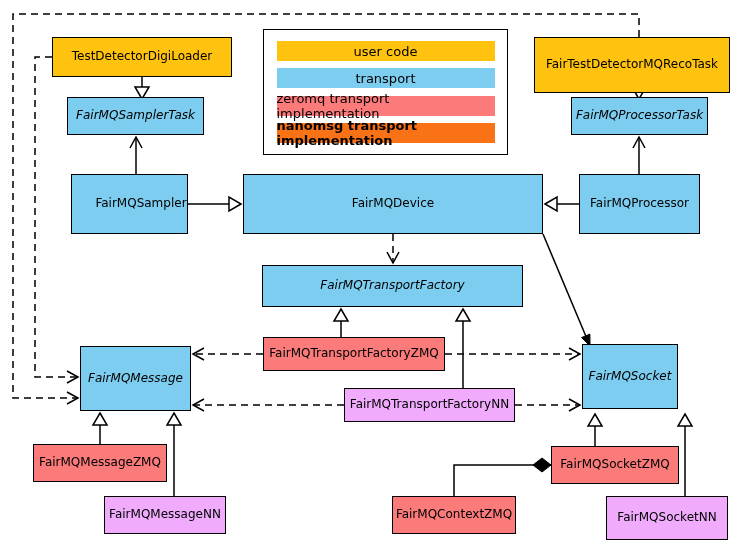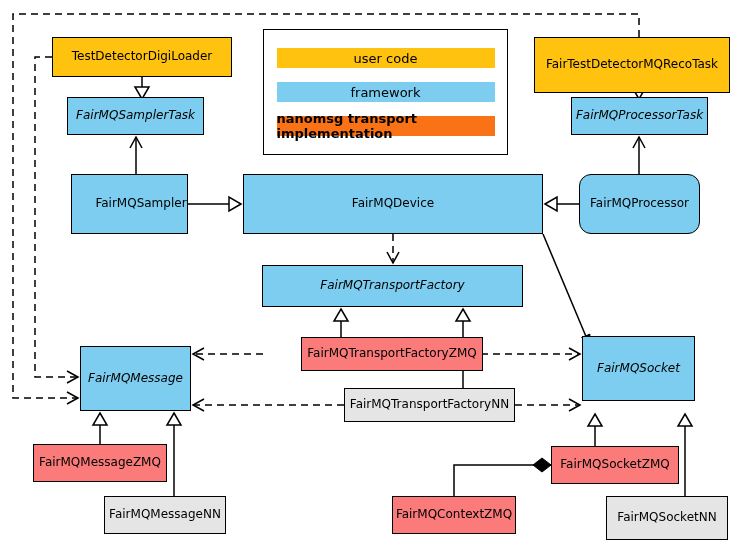--- a/index.html
+++ b/index.html
@@ -6,21 +6,21 @@
   body{font-family:"DejaVu Sans","Liberation Sans",sans-serif;}
   #canvas{position:relative;width:748px;height:549px;background:#ffffff;overflow:hidden;}
   #edges{position:absolute;left:0;top:0;width:748px;height:549px;}
   .node{position:absolute;box-sizing:border-box;border:1.6px solid #000;
         display:flex;align-items:center;justify-content:center;text-align:left;
         font-size:12px;font-weight:normal;color:#000;line-height:1.15;z-index:3;}
   .node.abstract{font-style:italic;}
   .c-user{background:#FFC20E;}
   .c-fw{background:#7DCDF0;}
   .c-zmq{background:#FB7A7A;}
-  .c-nn{background:#e5e5e5;}
+  .c-nn{background:#f0abfc;}
   #legend{position:absolute;left:263px;top:29px;width:245px;height:126px;
           background:#ffffff;border:1.6px solid #000;z-index:5;
           display:flex;flex-direction:column;justify-content:space-evenly;
           align-items:center;padding:4px 0;box-sizing:border-box;}
   .legend-row{width:218px;height:20px;display:flex;align-items:center;
               justify-content:center;font-size:13px;font-weight:normal;color:#000;}
 </style>
 </head>
 <body>
 
@@ -112,33 +112,34 @@
         <polygon points="551.0,465.0 542.0,472.0 533.0,465.0 542.0,458.0" fill="#000" stroke="#000" stroke-width="1"></polygon>
       </g>
     </svg>
 
   <div id="nodes-layer">
       <div class="node c-user" style="left: 52px; top: 37px; width: 180px; height: 40px;">TestDetectorDigiLoader</div>
       <div class="node c-fw abstract" style="left: 67px; top: 97px; width: 137px; height: 38px;">FairMQSamplerTask</div>
       <div class="node c-fw" style="left: 71px; top: 174px; width: 117px; height: 60px; padding-left: 23px;">FairMQSampler</div>
       <div class="node c-user" style="left: 534px; top: 37px; width: 196px; height: 56px;">FairTestDetectorMQRecoTask</div>
       <div class="node c-fw abstract" style="left: 571px; top: 97px; width: 137px; height: 38px;">FairMQProcessorTask</div>
-      <div class="node c-fw" style="left: 579px; top: 174px; width: 121px; height: 60px; border-radius: 12px;">FairMQProcessor</div>
+      <div class="node c-fw" style="left: 579px; top: 174px; width: 121px; height: 60px;">FairMQProcessor</div>
       <div class="node c-fw" style="left: 243px; top: 174px; width: 300px; height: 60px;">FairMQDevice</div>
       <div class="node c-fw abstract" style="left: 262px; top: 265px; width: 261px; height: 42px;">FairMQTransportFactory</div>
-      <div class="node c-zmq" style="left: 263px; top: 337px; width: 182px; height: 34px; margin-left: 38px;">FairMQTransportFactoryZMQ</div>
+      <div class="node c-zmq" style="left: 263px; top: 337px; width: 182px; height: 34px;">FairMQTransportFactoryZMQ</div>
       <div class="node c-nn" style="left: 344px; top: 388px; width: 171px; height: 34px;">FairMQTransportFactoryNN</div>
       <div class="node c-fw abstract" style="left: 80px; top: 346px; width: 111px; height: 65px;">FairMQMessage</div>
-      <div class="node c-fw abstract" style="left: 582px; top: 336px; width: 113px; height: 65px;">FairMQSocket</div>
+      <div class="node c-fw abstract" style="left: 582px; top: 344px; width: 96px; height: 65px;">FairMQSocket</div>
       <div class="node c-zmq" style="left: 33px; top: 444px; width: 134px; height: 38px;">FairMQMessageZMQ</div>
       <div class="node c-nn" style="left: 104px; top: 496px; width: 122px; height: 38px;">FairMQMessageNN</div>
       <div class="node c-zmq" style="left: 551px; top: 446px; width: 128px; height: 38px;">FairMQSocketZMQ</div>
       <div class="node c-zmq" style="left: 392px; top: 496px; width: 124px; height: 38px;">FairMQContextZMQ</div>
       <div class="node c-nn" style="left: 606px; top: 496px; width: 122px; height: 44px;">FairMQSocketNN</div>
     </div>
 
   <div id="legend">
       <div class="legend-row" style="background: rgb(255, 194, 14);">user code</div>
-      <div class="legend-row" style="background: rgb(125, 205, 240);">framework</div>
+      <div class="legend-row" style="background: rgb(125, 205, 240);">transport</div>
+      <div class="legend-row" style="background: rgb(251, 122, 122);">zeromq transport implementation</div>
       <div class="legend-row" style="background: #f97316; font-weight: bold;">nanomsg transport implementation</div>
     </div>
 
 </div>
 
 </body></html>

